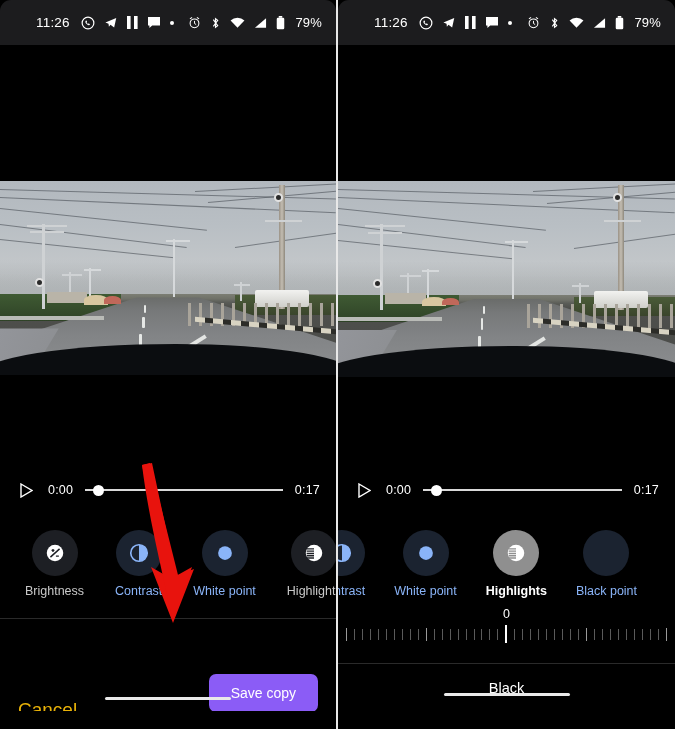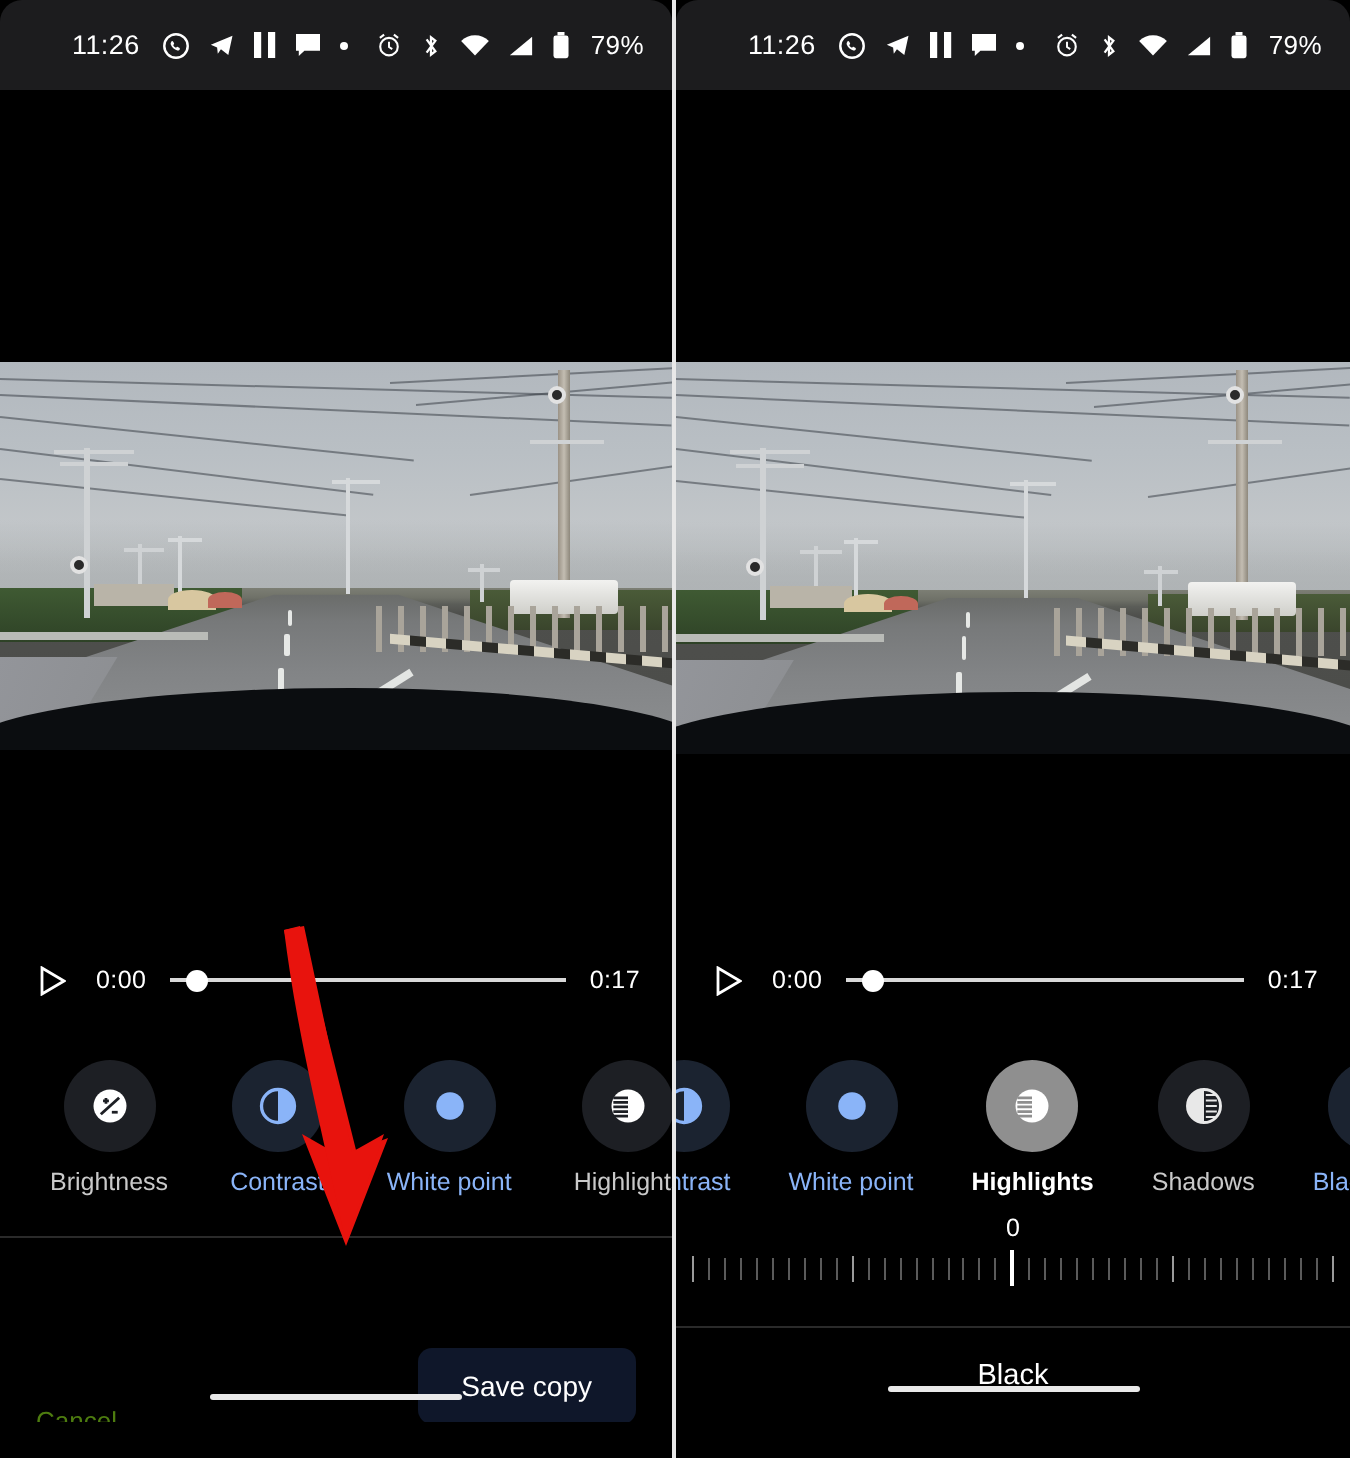--- a/index.html
+++ b/index.html
@@ -113,22 +113,22 @@
   .tabs{ position:absolute; left:0; right:0; display:flex; align-items:center;
         justify-content:space-between; padding:0 14px; }
   .tab{ font-size:13.5px; color:#c7c7c7; padding:7px 12px; border-radius:16px;
         white-space:nowrap; }
   .tab.first{ color:#8ab4f8; padding-left:8px; }
   .tab.active{ background:#5b5b5b; color:#fff; font-weight:bold; padding:7px 18px; }
 
   
   .actions{ position:absolute; left:0; right:0; display:flex; align-items:center;
         justify-content:space-between; padding:0 18px; }
-  .cancel{ color:#4d7c0f; font-size:13px;margin-top:34px; }
-  .savecopy{ background:#0f172a; color:#fff; font-size:14px;
+  .cancel{ color:#eab308; font-size:19px;margin-top:34px; }
+  .savecopy{ background:#8b5cf6; color:#fff; font-size:14px;
         padding:11px 22px; border-radius:7px; }
   .done{ position:absolute; left:0; right:0; text-align:center; color:#fff; font-size:14.5px; }
   .homebar{ position:absolute; height:3px; background:#e9e9e9; border-radius:2px; }
 
   
   .arrow{ position:absolute; pointer-events:none; }
 </style>
 </head>
 <body>
 
@@ -472,30 +472,20 @@
       <div class="tool">
         <div class="tool-ic sel">
           <svg width="22" height="22" viewBox="0 0 24 24">
               <circle cx="12" cy="12" r="9" fill="#fff"></circle>
               <path d="M4 7.5h8M4 10h8M4 12.5h8M4 15h8M4 17.5h8" stroke="#8f8f8f" stroke-width="1.5"></path>
             </svg>
         </div>
         <div class="tool-lb sel">Highlights</div>
       </div>
       <div class="tool">
-        <div class="tool-ic">
-          <svg width="22" height="22" viewBox="0 0 24 24">
-              <circle cx="12" cy="12" r="9" fill="none" stroke="#e8e8e8" stroke-width="1.6"></circle>
-              <path d="M12 3a9 9 0 0 0 0 18z" fill="#e8e8e8"></path>
-              <path d="M13 6h6M13 9h6M13 12h6M13 15h6M13 18h6" stroke="#e8e8e8" stroke-width="1.2"></path>
-            </svg>
-        </div>
-        <div class="tool-lb grey">Shadows</div>
-      </div>
-      <div class="tool">
         <div class="tool-ic blue">
           
         </div>
         <div class="tool-lb">Black point</div>
       </div>
     </div>
 
     <div class="ruler-val" style="top:607px;">0</div>
     <div class="ruler" style="top:623px;">
         <div class="tick mid"></div>

